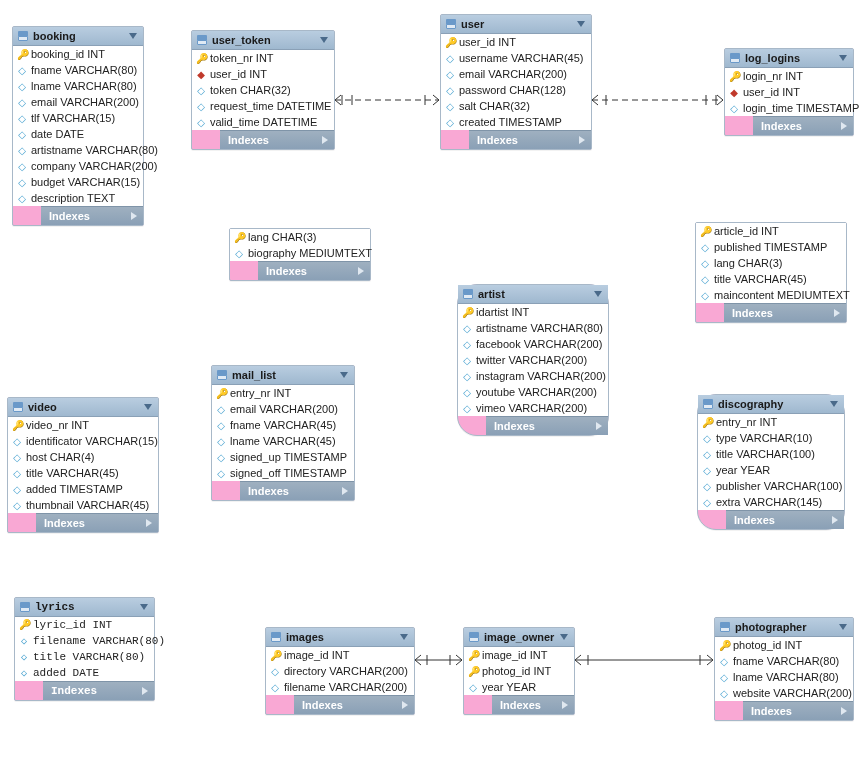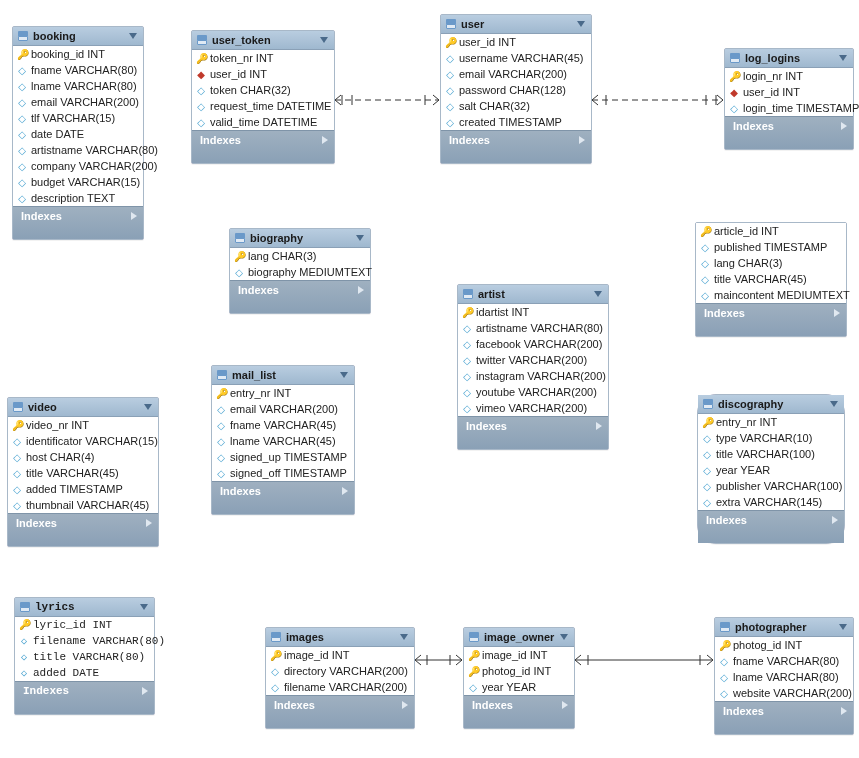--- a/index.html
+++ b/index.html
@@ -83,25 +83,26 @@
     font-size: 10px;
     flex: 0 0 10px;
   }
   .key-icon { color: #e0a800; }
   .fk-icon { color: #c0392b; }
   .col-icon { color: #4aa3d0; }
   .indexes {
     background: linear-gradient(#9fb0c0, #8aa0b6);
     color: #fff;
     font-size: 11px;
-    padding: 3px 6px 17px 8px;
+    padding: 3px 6px 3px 8px;
     display: flex;
     align-items: center;
     border-top: 1px solid #7f94a8;
     font-weight: bold;
+    margin-left: 28px;
   }
   .indexes .arrow {
     margin-left: auto;
     width: 0; height: 0;
     border-top: 4px solid transparent;
     border-bottom: 4px solid transparent;
     border-left: 6px solid #e0e8f0;
   }
   svg.rel {
     position: absolute;
@@ -288,25 +289,20 @@
           <span>login_time TIMESTAMP</span>
         </div>
       </div>
     <div class="indexes">
         <span>Indexes</span>
         <span class="arrow"></span>
       </div>
   </div>
 
   <div class="table" style="left:229px; top:228px; width:142px;">
-    <div class="table-header">
-      <span class="ticon"></span>
-      <span class="title">biography</span>
-      <span class="collapse"></span>
-    </div>
     <div class="table-body">
         <div class="row">
           <span class="icon key-icon">🔑</span>
           <span>lang CHAR(3)</span>
         </div>
         <div class="row">
           <span class="icon col-icon">◇</span>
           <span>biography MEDIUMTEXT</span>
         </div>
       </div>
@@ -338,21 +334,21 @@
           <span class="icon col-icon">◇</span>
           <span>maincontent MEDIUMTEXT</span>
         </div>
       </div>
     <div class="indexes">
         <span>Indexes</span>
         <span class="arrow"></span>
       </div>
   </div>
 
-  <div class="table" style="left:457px; top:284px; width:152px;">
+  <div class="table" style="left:457px; top:284px; width:152px;border-radius:20px;">
     <div class="table-header">
       <span class="ticon"></span>
       <span class="title">artist</span>
       <span class="collapse"></span>
     </div>
     <div class="table-body">
         <div class="row">
           <span class="icon key-icon">🔑</span>
           <span>idartist INT</span>
         </div>

